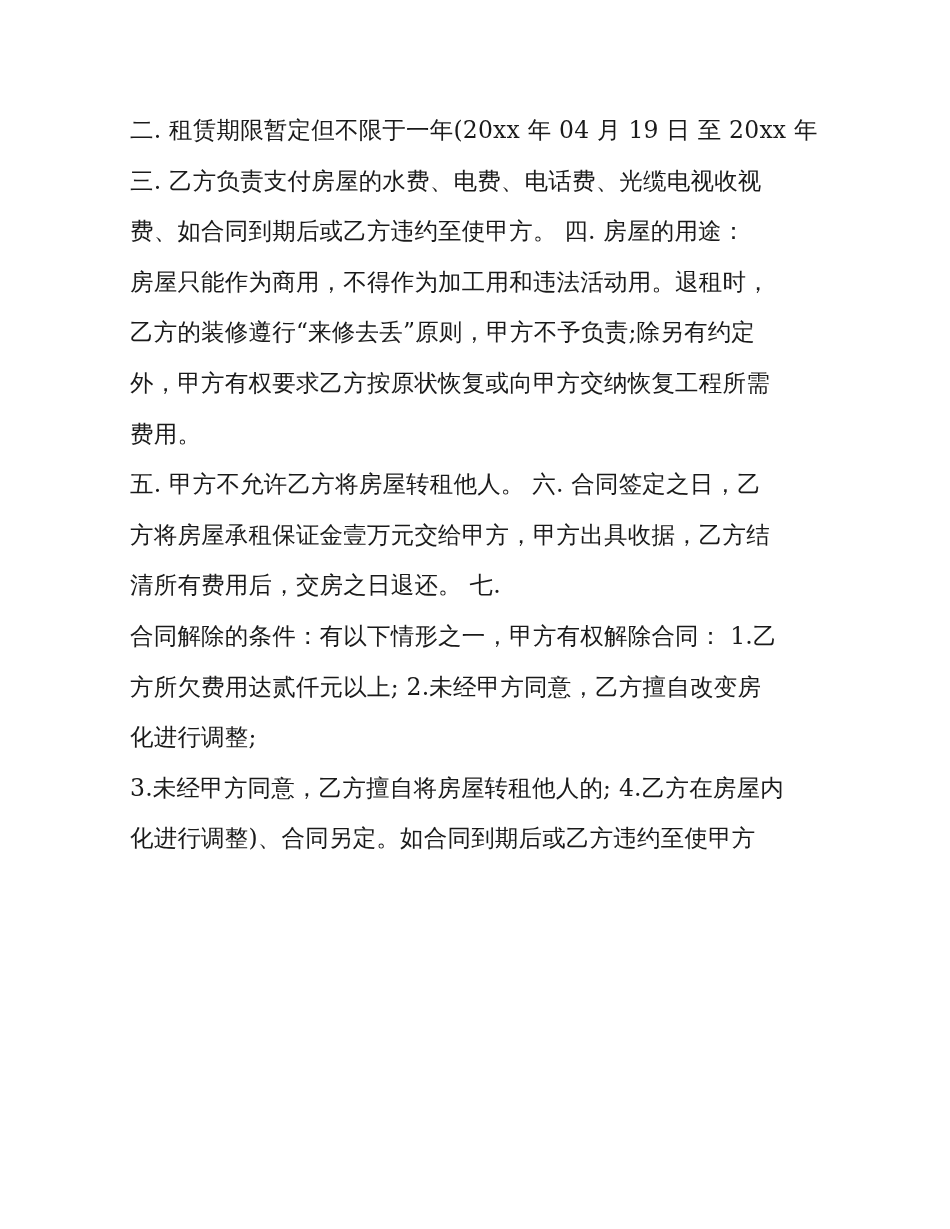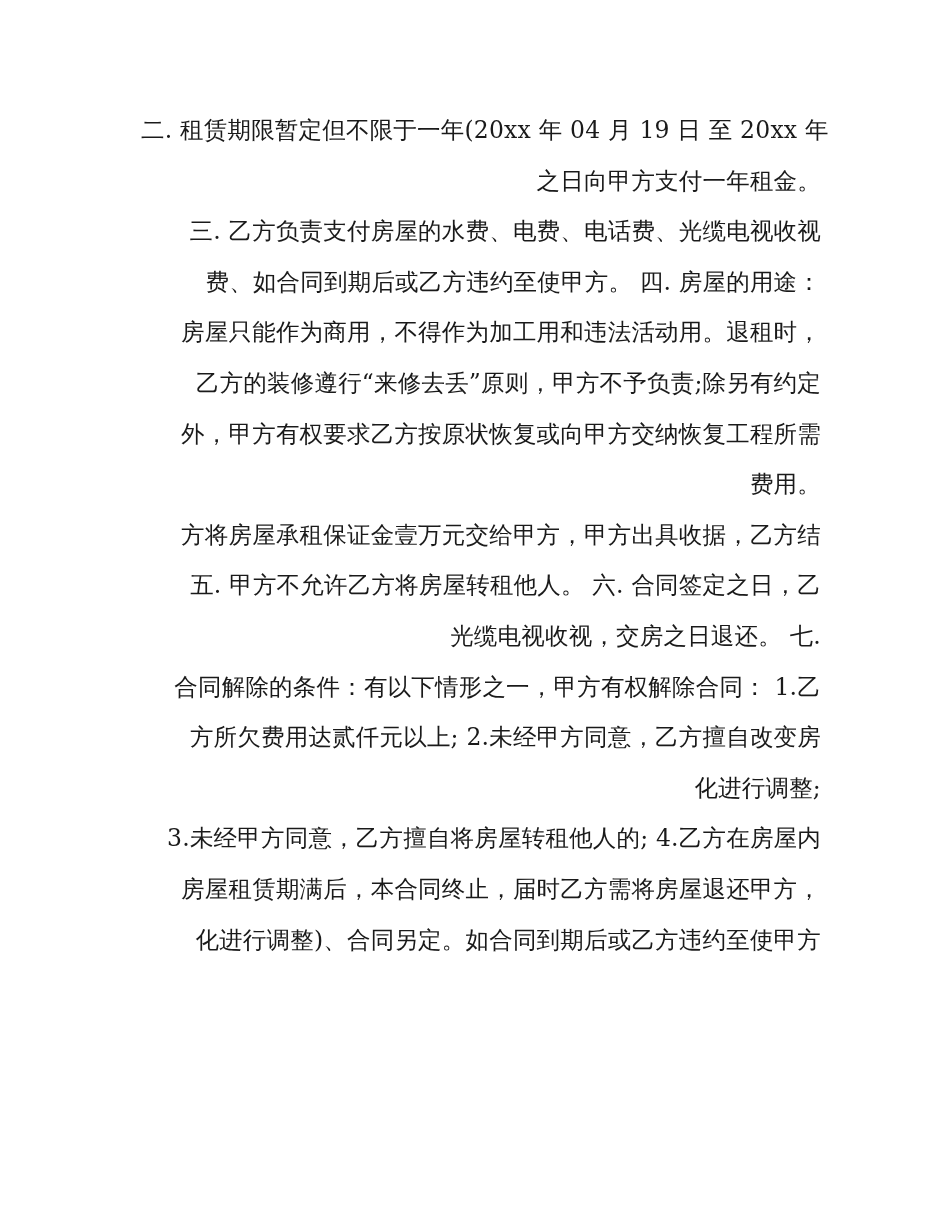--- a/index.html
+++ b/index.html
@@ -10,48 +10,45 @@
     body {
       width: 950px;
       height: 1229px;
       position: relative;
       overflow: hidden;
       font-family: "DejaVu Serif", "Liberation Serif", serif;
       color: #1a1a1a;
     }
     .page {
       position: absolute;
-      left: 141px;
+      left: 130px;
       top: 112px;
       width: 680px;
-      text-align: right;
     }
     .line {
       display: block;
       height: 50.6px;
       line-height: 36px;
       font-size: 23.5px;
       white-space: nowrap;
       letter-spacing: 0.2px;
     }
   </style>
 </head>
 <body>
 
 <div class="page">
   <span class="line">二. 租赁期限暂定但不限于一年(20xx 年 04 月 19 日 至 20xx 年</span>
-  <span class="line">之日向甲方支付一年租金。</span>
   <span class="line">三. 乙方负责支付房屋的水费、电费、电话费、光缆电视收视</span>
   <span class="line">费、如合同到期后或乙方违约至使甲方。 四. 房屋的用途：</span>
   <span class="line">房屋只能作为商用，不得作为加工用和违法活动用。退租时，</span>
   <span class="line">乙方的装修遵行“来修去丢”原则，甲方不予负责;除另有约定</span>
   <span class="line">外，甲方有权要求乙方按原状恢复或向甲方交纳恢复工程所需</span>
   <span class="line">费用。</span>
+  <span class="line">五. 甲方不允许乙方将房屋转租他人。 六. 合同签定之日，乙</span>
   <span class="line">方将房屋承租保证金壹万元交给甲方，甲方出具收据，乙方结</span>
-  <span class="line">五. 甲方不允许乙方将房屋转租他人。 六. 合同签定之日，乙</span>
-  <span class="line">光缆电视收视，交房之日退还。 七.</span>
+  <span class="line">清所有费用后，交房之日退还。 七.</span>
   <span class="line">合同解除的条件：有以下情形之一，甲方有权解除合同： 1.乙</span>
   <span class="line">方所欠费用达贰仟元以上; 2.未经甲方同意，乙方擅自改变房</span>
   <span class="line">化进行调整;</span>
   <span class="line">3.未经甲方同意，乙方擅自将房屋转租他人的; 4.乙方在房屋内</span>
-  <span class="line">房屋租赁期满后，本合同终止，届时乙方需将房屋退还甲方，</span>
   <span class="line">化进行调整)、合同另定。如合同到期后或乙方违约至使甲方</span>
 </div>
 
 </body></html>

